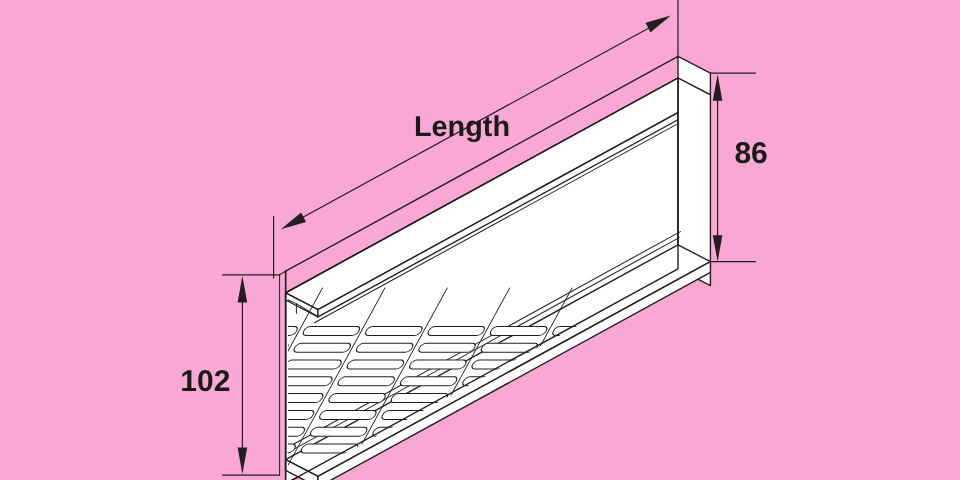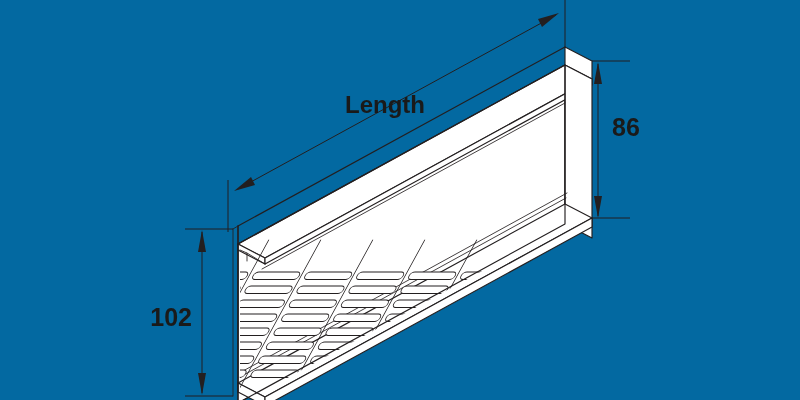--- a/index.html
+++ b/index.html
@@ -11,21 +11,21 @@
   body {
     width: 800px;
     height: 400px;
     overflow: hidden;
     font-family: "Liberation Sans", sans-serif;
   }
   #drawing-root {
     position: relative;
     width: 800px;
     height: 400px;
-    background: #0369a1;
+    background: #f9a8d4;
   }
   svg#technical-drawing {
     display: block;
     width: 800px;
     height: 400px;
   }
   .part-line {
     fill: none;
     stroke: #231f20;
     stroke-width: 1.15;

